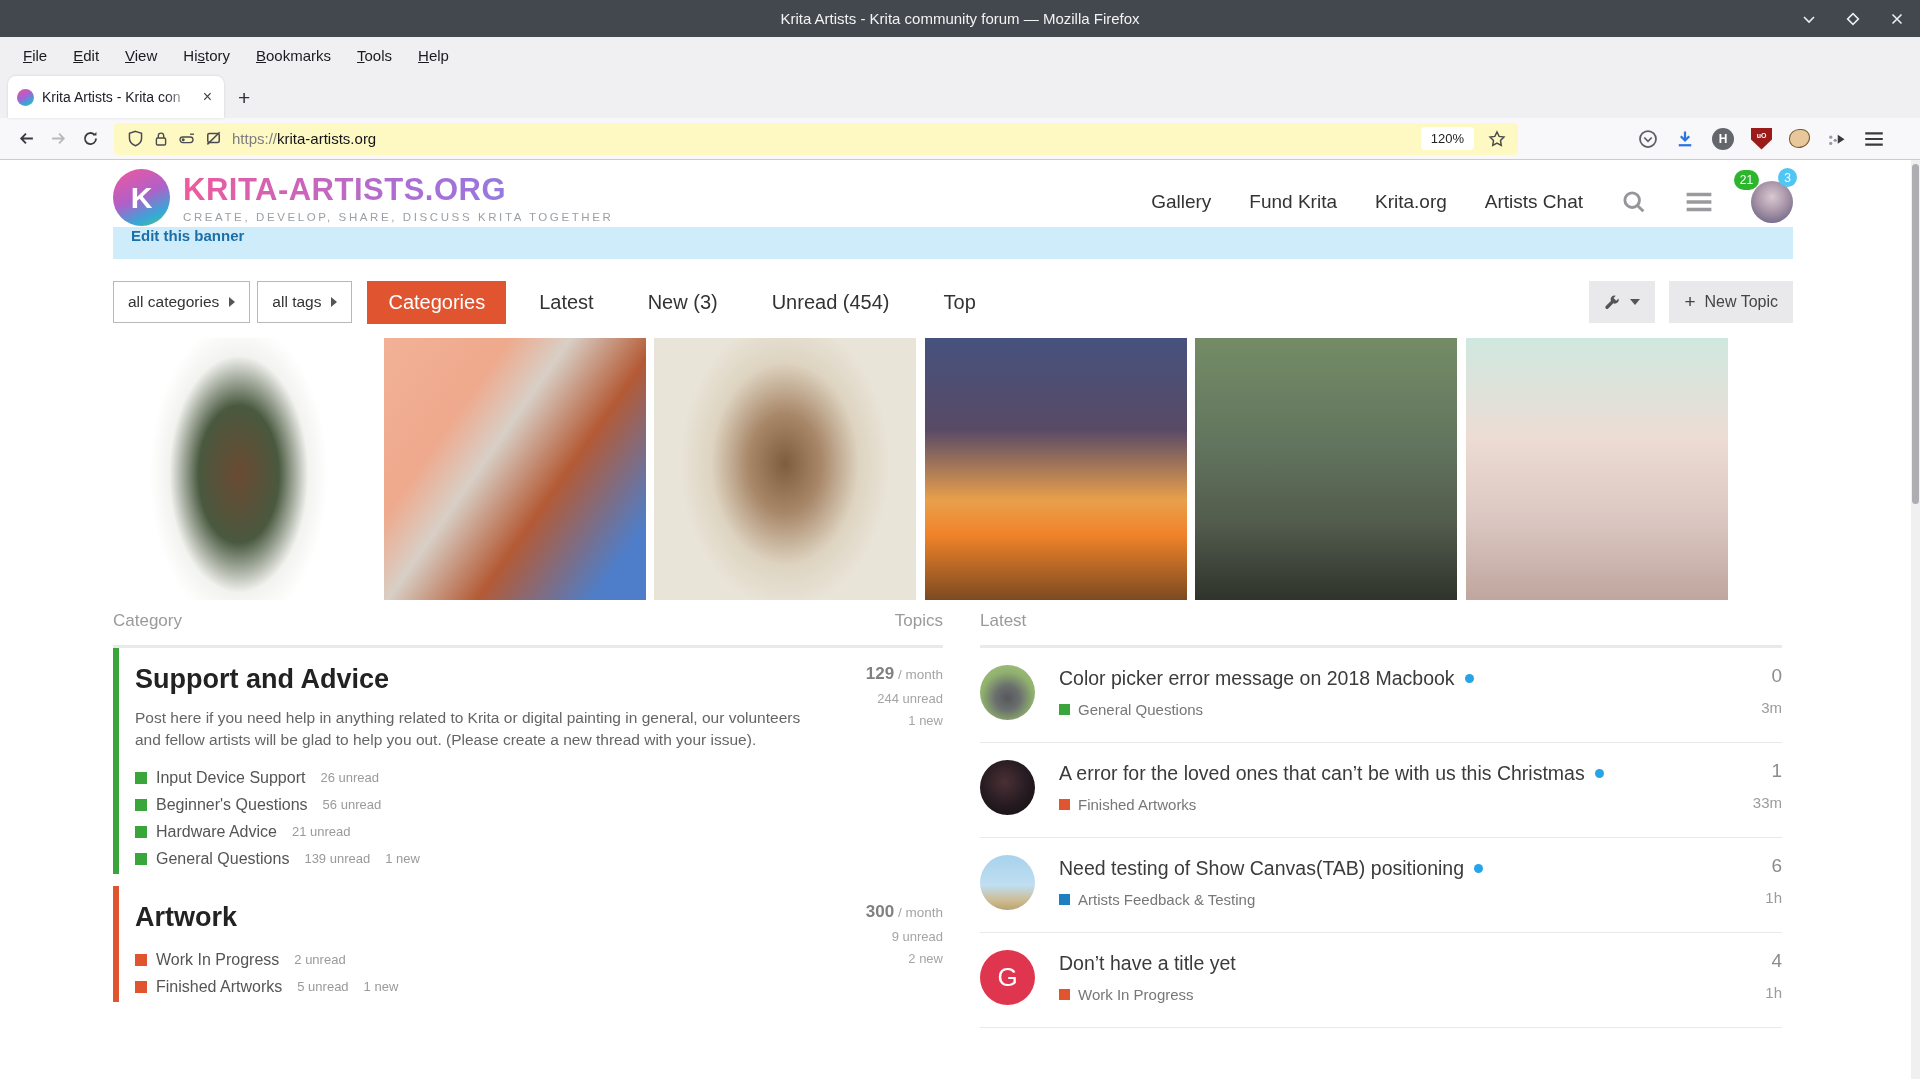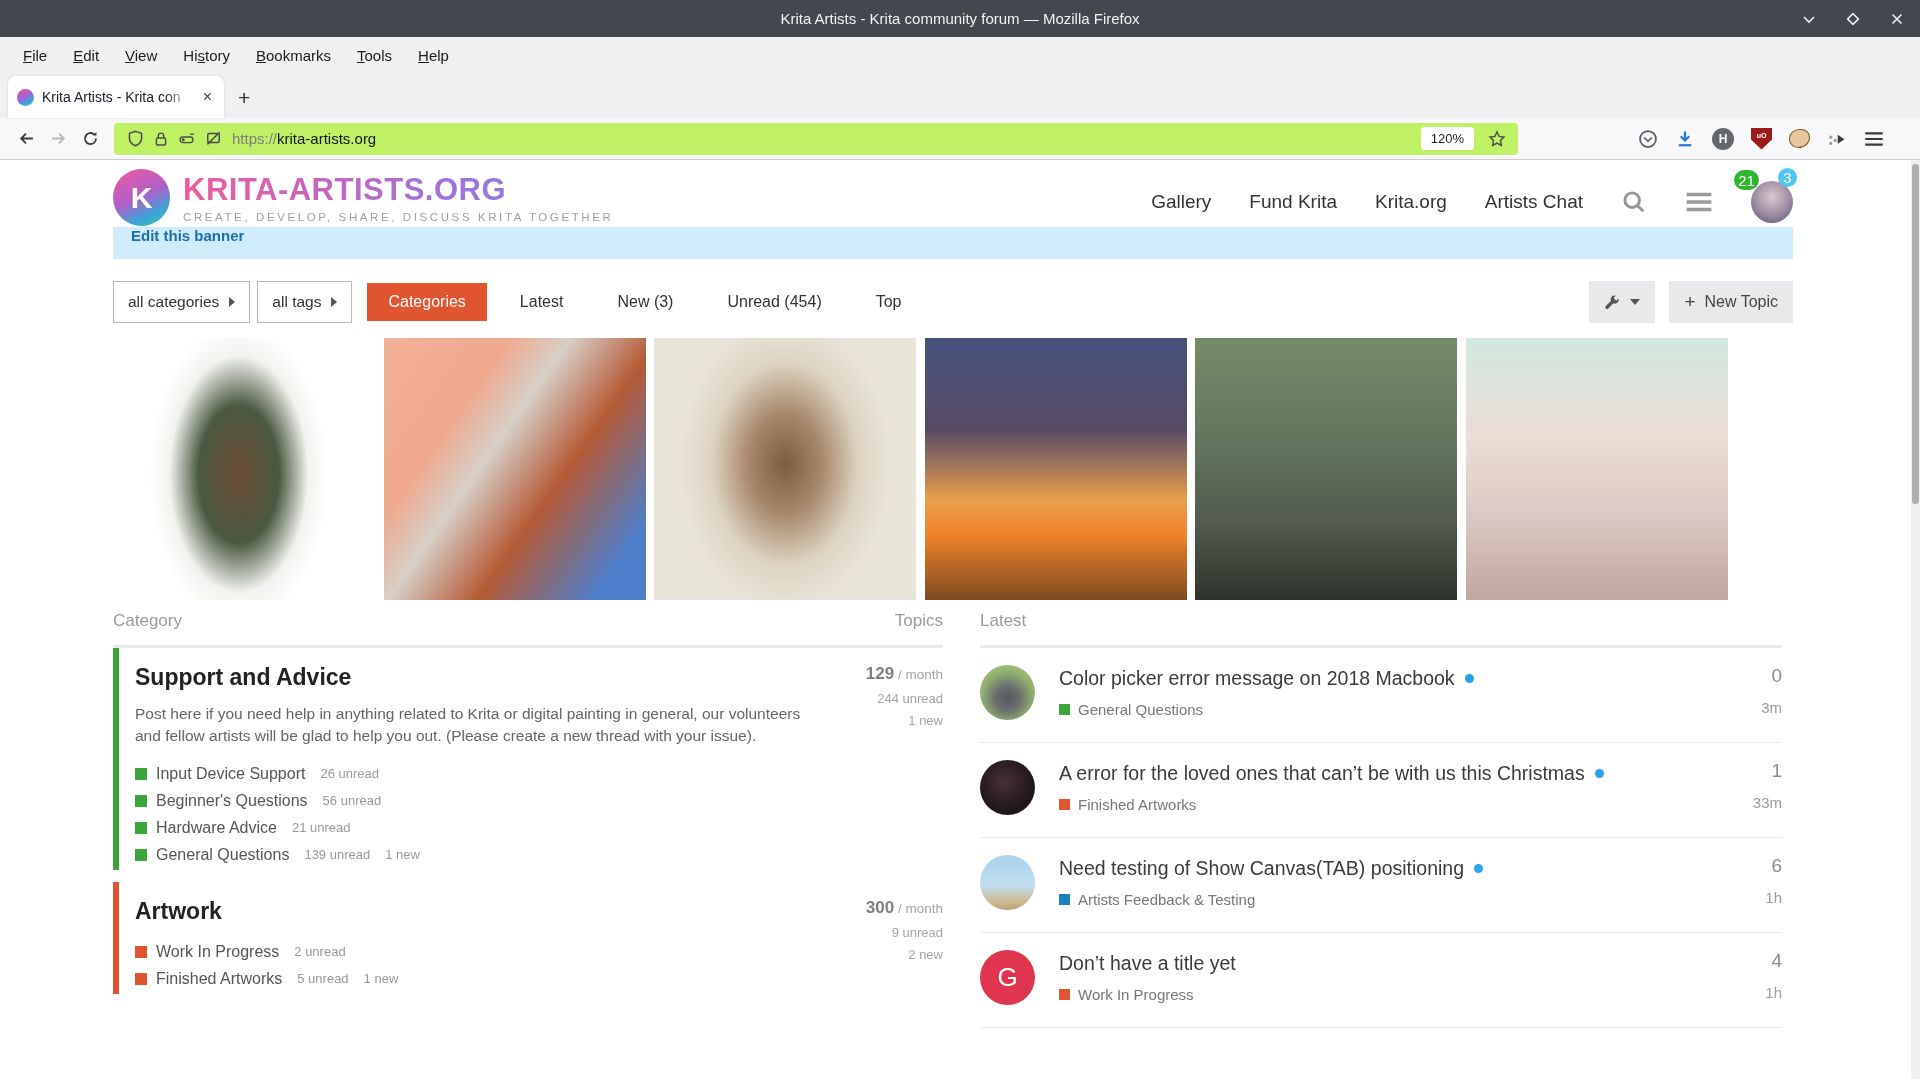--- a/index.html
+++ b/index.html
@@ -21,21 +21,21 @@
   .tab { width:216px; height:42px; background:#fff; border-radius:8px 8px 0 0; display:flex; align-items:center; padding:0 9px; gap:8px; box-shadow:0 0 3px rgba(0,0,0,.12); }
   .favicon { width:17px; height:17px; border-radius:50%; flex:none;
     background:linear-gradient(150deg,#ee4f9e 0%,#a364d4 45%,#35a8d8 75%,#4dc184 100%); }
   .tab-title { font-size:14px; color:#20202a; white-space:nowrap; overflow:hidden; flex:1;
     -webkit-mask-image:linear-gradient(90deg,#000 82%,transparent); mask-image:linear-gradient(90deg,#000 82%,transparent); }
   .tab-close { font-size:16px; color:#444; padding:0 3px; }
   .new-tab { font-size:21px; color:#33333a; margin:0 0 8px 14px; }
 
   .toolbar { height:42px; background:#f8f8fa; border-bottom:1px solid #ccccce; display:flex; align-items:center; padding:0 10px; }
   .nav-ico { width:32px; height:30px; display:flex; align-items:center; justify-content:center; border-radius:4px; }
-  .urlbar { height:32px; flex:1; max-width:1404px; margin-left:8px; background:#bef264; border-radius:4px;
+  .urlbar { height:32px; flex:1; max-width:1404px; margin-left:8px; background:#fef9c3; border-radius:4px;
     display:flex; align-items:center; padding:0 8px; }
   .urlbar .icon { width:26px; height:26px; display:flex; align-items:center; justify-content:center; }
   .url-text { font-size:15px; margin-left:6px; flex:1; white-space:nowrap; }
   .url-proto { color:#7c7c82; }
   .url-host { color:#15141a; }
   .zoom-chip { background:#fff; border-radius:4px; font-size:13px; color:#222; padding:4px 10px; margin-right:10px; }
   .ext-cluster { display:flex; align-items:center; gap:17px; margin-left:120px; margin-right:6px; }
   .circle-ext { width:22px; height:22px; border-radius:50%; background:#63666b; color:#fff; font-size:12px; font-weight:bold;
     display:flex; align-items:center; justify-content:center; }
   .ublock { width:21px; height:22px; background:#9b1b1b; color:#fff; font-size:7px; font-weight:bold;
@@ -54,47 +54,47 @@
     background:linear-gradient(155deg,#f0589e 0%,#b060c8 48%,#35a8d8 78%,#58c470 100%);
     color:#fff; font-weight:bold; font-size:30px; }
   .logo-title { font-size:31px; font-weight:bold; letter-spacing:.5px;
     background:linear-gradient(90deg,#ef5a9d 0%,#a86fd6 55%,#7f86e8 100%);
     -webkit-background-clip:text; background-clip:text; color:transparent; }
   .logo-tagline { font-size:11.5px; color:#9aa0a6; letter-spacing:2.6px; margin-top:3px; }
   .site-nav { position:absolute; right:0; top:12px; display:flex; align-items:center; gap:38px; }
   .site-nav .nav-link { font-size:19px; color:#333; }
   .avatar-wrap { position:relative; width:42px; height:42px; }
   .avatar-img { width:42px; height:42px; border-radius:50%; }
-  .badge { position:absolute; color:#fff; font-size:15px; display:flex; align-items:center; justify-content:center; border-radius:10px; }
+  .badge { position:absolute; color:#fff; font-size:12px; display:flex; align-items:center; justify-content:center; border-radius:10px; }
   .badge-green { left:-17px; top:-11px; min-width:25px; height:20px; background:#2eb52e; padding:0 4px; }
   .badge-blue { right:-4px; top:-13px; width:19px; height:19px; background:#52c6f2; border-radius:50%; }
 
   .banner { position:absolute; top:67px; left:0; width:100%; height:32px; background:#cfecfa; overflow:hidden; }
   .banner-link { display:inline-block; margin:-9px 0 0 18px; font-size:15px; font-weight:bold; color:#1b6fa8; }
 
   .filter-row { position:absolute; top:121px; left:0; width:100%; height:42px; display:flex; align-items:center; }
   .select-box { height:42px; border:1px solid #b8b8b8; display:flex; align-items:center; gap:10px; padding:0 14px; font-size:15.5px; color:#333; margin-right:7px;text-align:center; }
   .caret-right { width:0; height:0; border-left:6px solid #555; border-top:5px solid transparent; border-bottom:5px solid transparent; }
   .caret-down { width:0; height:0; border-top:6px solid #555; border-left:5px solid transparent; border-right:5px solid transparent; }
   .pill-nav { display:flex; align-items:center; margin-left:8px; }
-  .pill { font-size:16px; color:#333; padding:10px 21px;text-align:center; }
+  .pill { font-size:20px; color:#333; padding:10px 21px;text-align:center; }
   .pill.active { background:#e0542f; color:#fff; font-weight:normal; }
   .pill + .pill { margin-left:12px; }
   .filter-right { position:absolute; right:0; top:0; display:flex; align-items:center; gap:14px; }
   .btn-gray { height:42px; background:#e9e9eb; border:none; display:flex; align-items:center; gap:9px; padding:0 15px; font-size:16px; color:#444; }
 
   .gallery { position:absolute; top:178px; left:0; width:1615px; height:262px; display:flex; gap:8.5px; }
   .thumb { flex:1; height:262px; }
 
   .col-left  { position:absolute; left:0;   top:451px; width:830px; }
   .col-right { position:absolute; left:867px; top:451px; width:802px; }
   .col-head { display:flex; justify-content:space-between; font-size:17px; color:#9a9a9a; padding-bottom:14px; border-bottom:3px solid #e9e9ea; }
 
   .cat-item { position:relative; border-left:6px solid #888; padding:16px 0 2px 16px; margin-bottom:12px; }
-  .cat-title { font-size:23px; font-weight:bold; color:#222; }
+  .cat-title { font-size:27px; font-weight:bold; color:#222; }
   .cat-desc { font-size:15.5px; color:#656565; line-height:1.42; width:690px; margin-top:12px; }
   .cat-stats { position:absolute; right:0; top:16px; text-align:right; }
   .cat-rate { font-size:17px; font-weight:bold; color:#808080; }
   .cat-rate-suffix { font-size:13.5px; color:#a5a5a5; font-weight:normal; }
   .cat-stat { font-size:13px; color:#a5a5a5; margin-top:7px; }
   .subcats { margin-top:13px; }
   .sub-row { display:flex; align-items:center; height:27px; gap:9px; }
   .sq { width:12px; height:12px; flex:none; }
   .sub-name { font-size:16px; color:#555; }
   .sub-unread, .sub-new { font-size:13px; color:#9a9a9a; margin-left:6px; }

